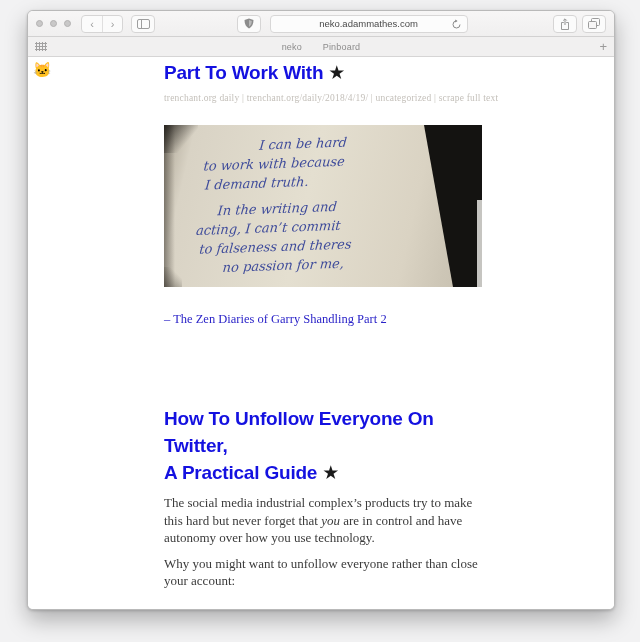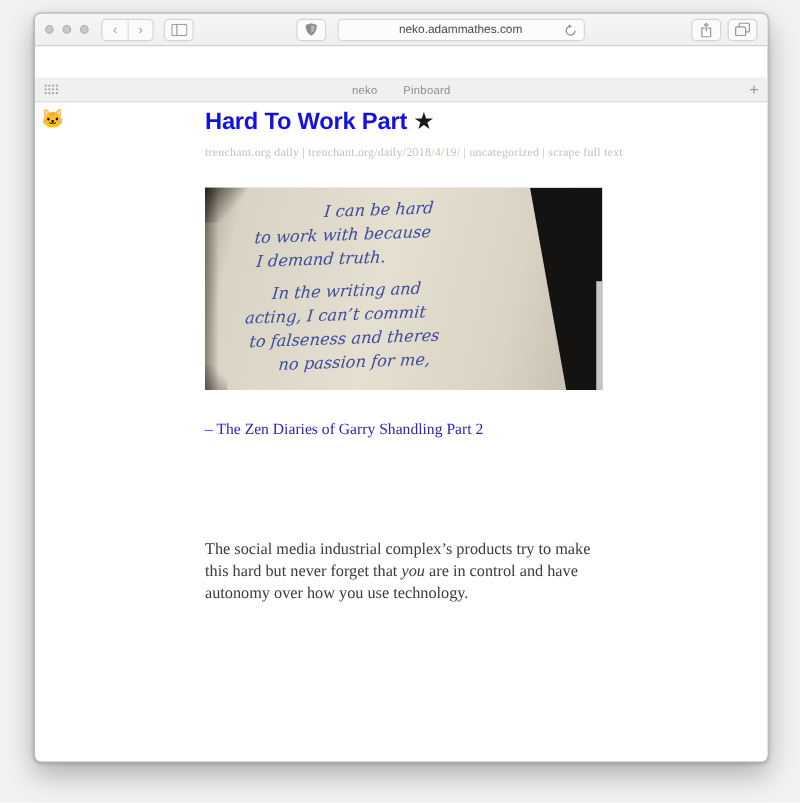--- a/index.html
+++ b/index.html
@@ -41,21 +41,21 @@
     border:1px solid #d8d7d7; border-radius:4px; background:#fcfcfc;
     display:flex; align-items:center; justify-content:center;
   }
   .urltext { font-size:9.5px; color:#4a4a4a; }
   .reload { position:absolute; right:5px; top:3px; }
   .rightbtns { display:flex; gap:5px; margin-left:4px; }
   svg.glyph { display:block; }
   
   .tabbar {
     height:20px; background:#f1f0f0; border-bottom:1px solid #d6d5d5;
-    display:flex; align-items:center; padding:0 7px; position:relative;margin-top:25px;
+    display:flex; align-items:center; padding:0 7px; position:relative;
   }
   .gridicon {
     width:12px; height:9px;
     background-image:radial-gradient(#a2a1a1 1px, transparent 1.1px);
     background-size:3px 3px;
   }
   .tablabels {
     position:absolute; left:0; right:0; text-align:center;
     font-size:9px; color:#8d8c8c; letter-spacing:.2px;
   }
@@ -101,21 +101,21 @@
   .hw4{margin-left:22px; margin-top:7px}.hw5{margin-left:2px}
   .hw6{margin-left:7px}.hw7{margin-left:32px}
   .caption { margin-top:22px; }
   .caption a {
     font-family:"Liberation Serif", serif; font-size:12.5px; color:#2a23c8; text-decoration:none;
   }
   .post2 { margin-top:78px; }
   .bodytext {
     font-family:"Liberation Serif", serif; font-size:13px; line-height:17.5px; color:#3b3b3b;
   }
-  p.bodytext { margin-top:18px; }
+  p.bodytext { margin-top:8px; }
 </style>
 </head>
 <body>
 
 <div class="window">
 
   <div class="toolbar">
     <div class="traffic">
       <span class="light"></span>
       <span class="light"></span>
@@ -174,21 +174,21 @@
     </div>
     <div class="newtab">+</div>
   </div>
 
   <div class="content">
     <div class="siteemoji">🐱</div>
 
     <div class="column">
 
       <div class="post1">
-        <h1 class="posttitle"><a style="color:inherit">Hard To Work Part</a><span class="star">★</span></h1>
+        <h1 class="posttitle"><a style="color:inherit">Part To Work With</a><span class="star">★</span></h1>
         <div class="meta">trenchant.org daily  |  trenchant.org/daily/2018/4/19/  |  uncategorized  |  scrape full text</div>
 
         <div class="photo">
           <div class="photo-left-strip"></div>
           <div class="photo-corner-tl"></div>
           <div class="photo-corner-bl"></div>
           <div class="photo-right-band"></div>
           <div class="photo-right-sliver"></div>
           <div class="handwriting">
             <div class="hw1">I can be hard</div>
@@ -200,21 +200,24 @@
             <div class="hw7">no passion for me,</div>
           </div>
         </div>
 
         <div class="caption">
           <a>– The Zen Diaries of Garry Shandling Part 2</a>
         </div>
       </div>
 
       <div class="post2">
+        <h1 class="posttitle"><a style="color:inherit"><span>How To Unfollow Everyone On Twitter,</span><br>
+            <span>A Practical Guide</span></a><span class="star">★</span></h1>
 
         <p class="bodytext"><span>The social media industrial complex’s products try to make this hard but never forget that </span><i>you</i><span> are in control and have autonomy over how you use technology.</span></p>
 
+        <p class="bodytext">Why you might want to unfollow everyone rather than close your account:</p>
 
       </div>
 
     </div>
   </div>
 </div>
 
 </body></html>

